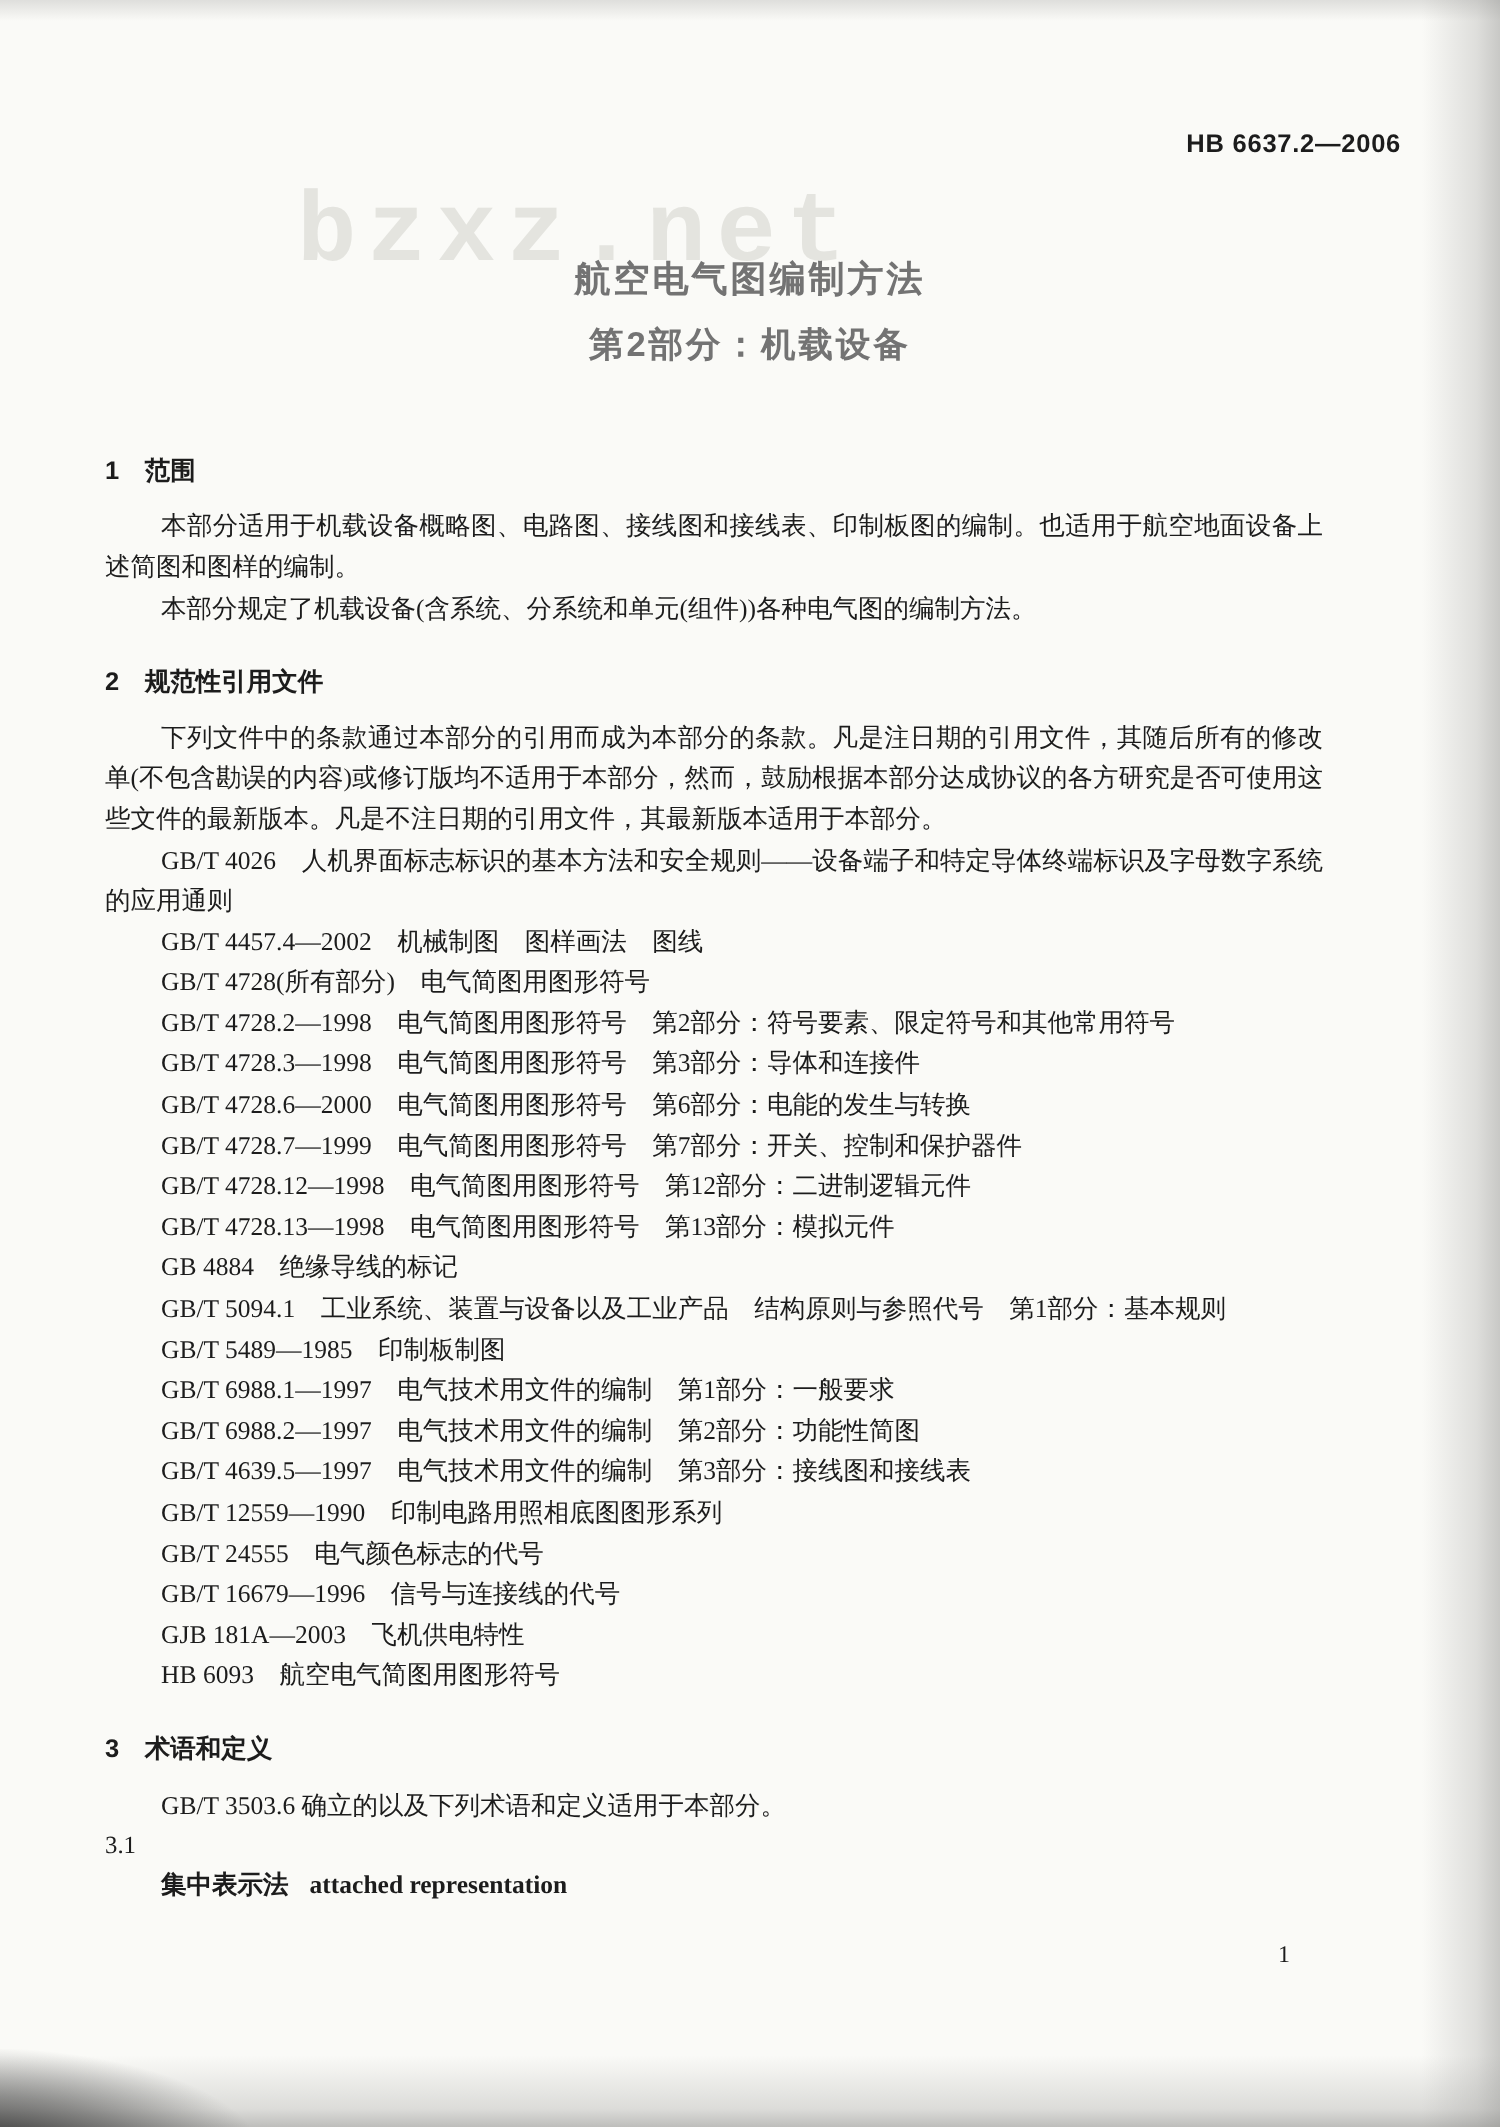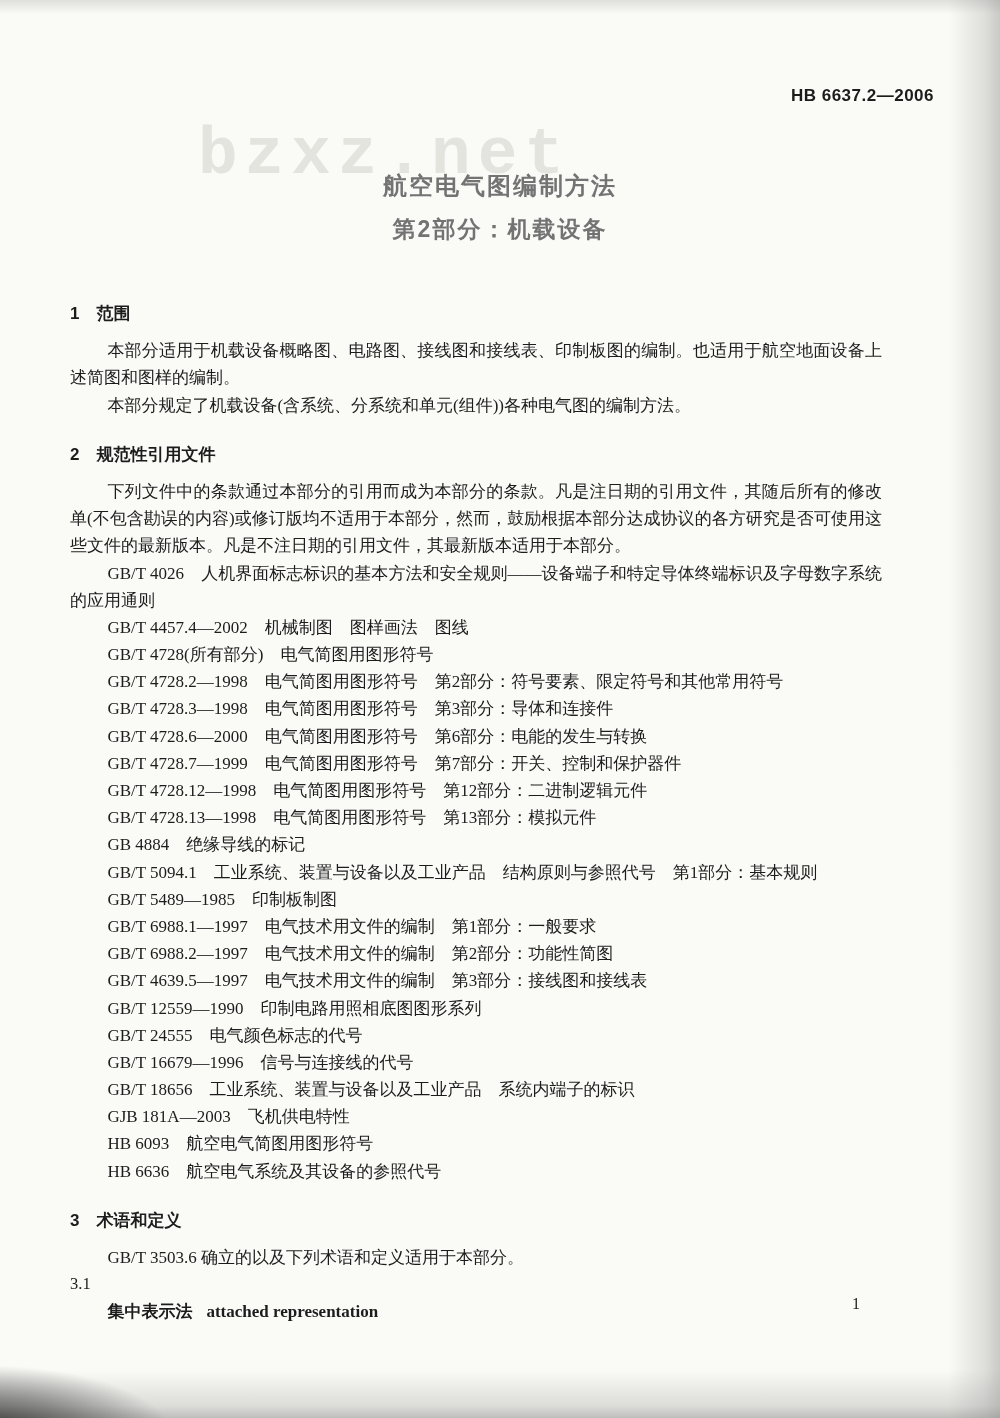--- a/index.html
+++ b/index.html
@@ -102,24 +102,22 @@
         <p class="ref-item">GB/T 4728.13—1998　电气简图用图形符号　第13部分：模拟元件</p>
         <p class="ref-item">GB 4884　绝缘导线的标记</p>
         <p class="ref-item">GB/T 5094.1　工业系统、装置与设备以及工业产品　结构原则与参照代号　第1部分：基本规则</p>
         <p class="ref-item">GB/T 5489—1985　印制板制图</p>
         <p class="ref-item">GB/T 6988.1—1997　电气技术用文件的编制　第1部分：一般要求</p>
         <p class="ref-item">GB/T 6988.2—1997　电气技术用文件的编制　第2部分：功能性简图</p>
         <p class="ref-item">GB/T 4639.5—1997　电气技术用文件的编制　第3部分：接线图和接线表</p>
         <p class="ref-item">GB/T 12559—1990　印制电路用照相底图图形系列</p>
         <p class="ref-item">GB/T 24555　电气颜色标志的代号</p>
         <p class="ref-item">GB/T 16679—1996　信号与连接线的代号</p>
-        <p class="ref-item">GB/T 18656　工业系统、装置与设备以及工业产品　系统内端子的标识</p>
         <p class="ref-item">GJB 181A—2003　飞机供电特性</p>
         <p class="ref-item">HB 6093　航空电气简图用图形符号</p>
-        <p class="ref-item">HB 6636　航空电气系统及其设备的参照代号</p>
       </div>
 
     <div class="sec-heading">3　术语和定义</div>
     <p class="body-para">GB/T 3503.6 确立的以及下列术语和定义适用于本部分。</p>
     <p class="clause-number">3.1</p>
     <p class="term-line">
       <span>集中表示法</span><span class="term-en">attached representation</span>
     </p>
 
   </div>

